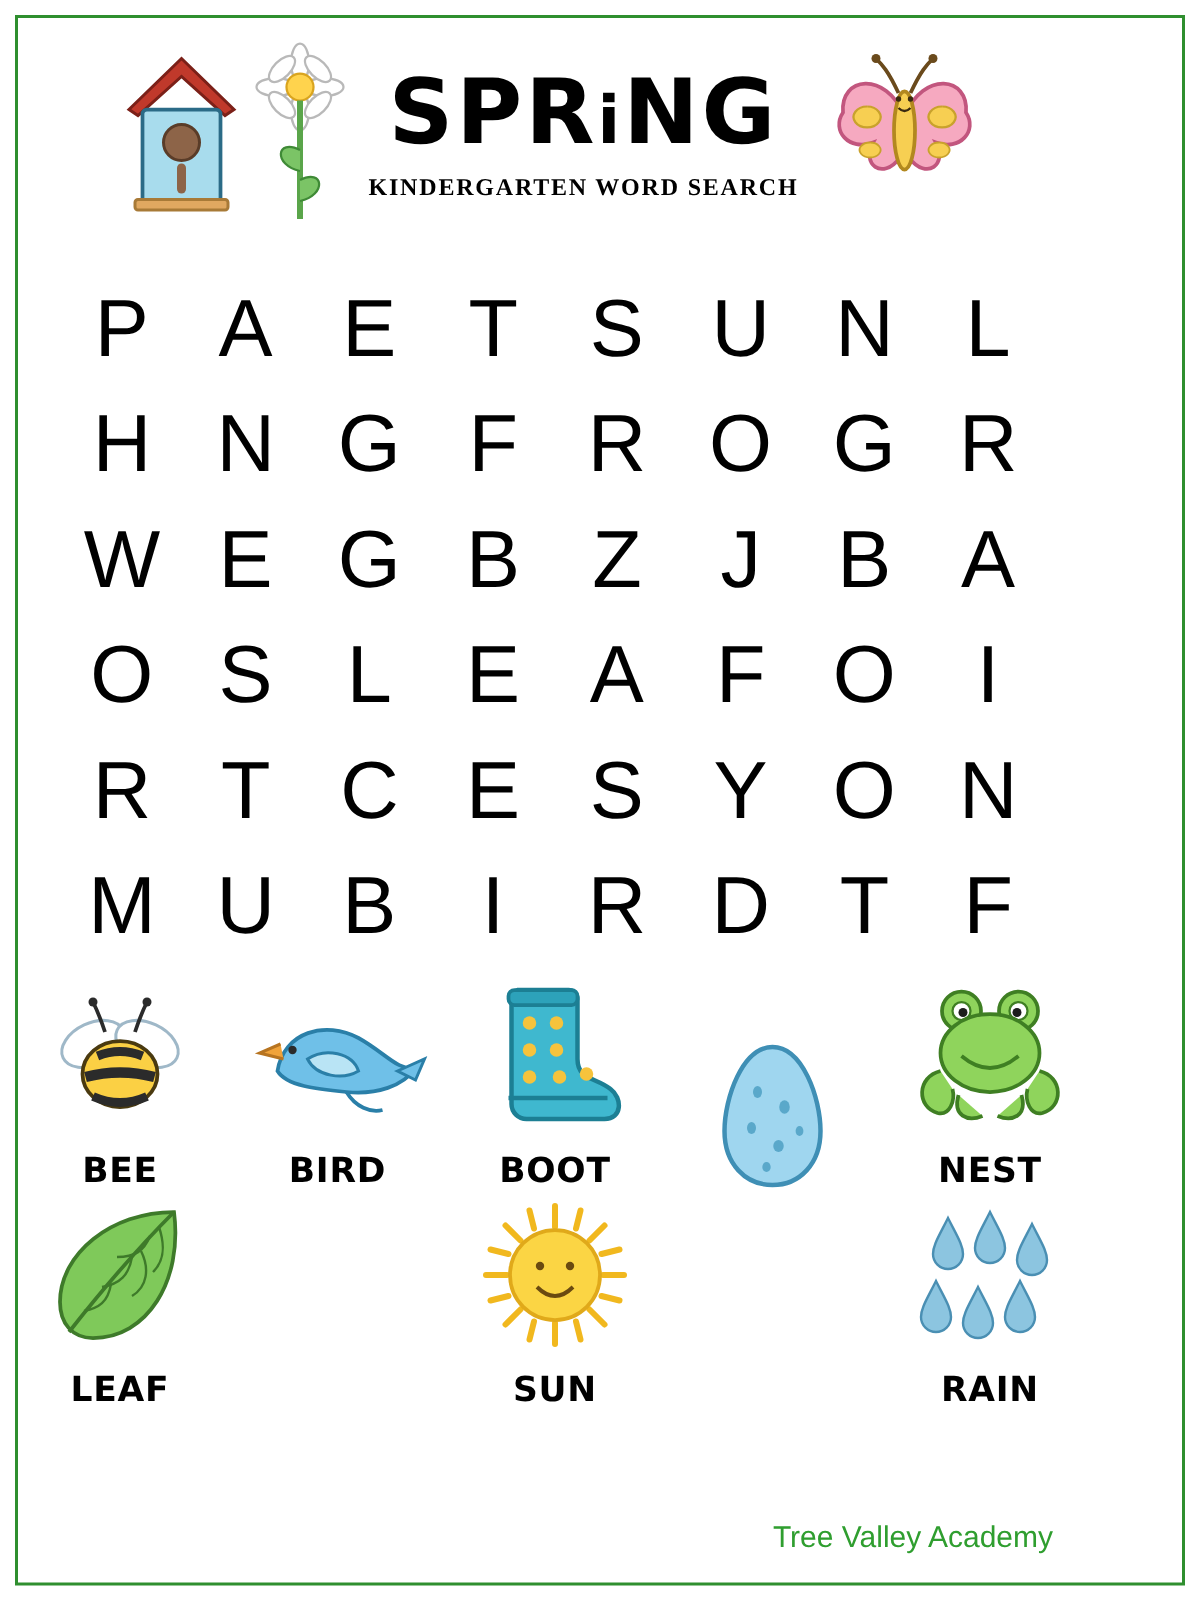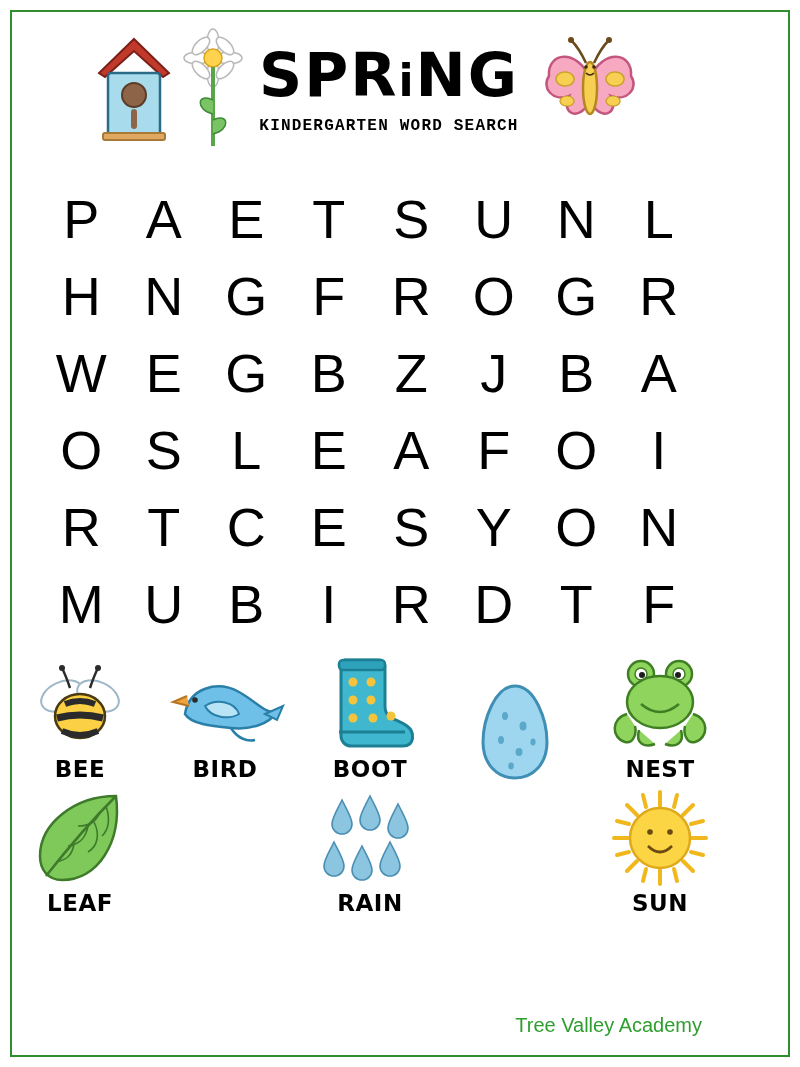--- a/index.html
+++ b/index.html
@@ -59,21 +59,21 @@
     letter-spacing: 2px;
     line-height: 1;
     color: #000;
     margin: 0;
   }
   .title .small-i {
     font-size: 44px;
     text-transform: lowercase;
   }
   .subtitle {
-    font-family: Liberation Mono, monospace;
+    font-family: Liberation Serif, serif;
     font-weight: bold;
     font-size: 16px;
     letter-spacing: 1.2px;
     color: #000;
     margin-top: 12px;
   }
 
   .art {
     display: block;
   }
@@ -120,21 +120,21 @@
     display: flex;
     align-items: flex-end;
     justify-content: center;
   }
   .word-label {
     font-family: "DejaVu Sans", sans-serif;
     font-weight: bold;
     font-size: 23px;
     letter-spacing: 0.5px;
     color: #000;
-    margin-top: 4px;
+    margin-top: 16px;
   }
 
   
   .footer {
     position: absolute;
     right: 38px;
     bottom: 30px;
     font-family: "Liberation Sans", sans-serif;
     font-size: 20px;
     color: #2f9e2f;
@@ -380,36 +380,20 @@
               <path d="M58 36 C56 48 50 54 38 56"></path>
               <path d="M44 54 C42 66 36 70 26 72"></path>
               <path d="M76 16 C80 28 80 38 72 46"></path>
               <path d="M64 32 C70 44 68 56 58 62"></path>
             </g>
           </svg>
         </div>
         <div class="word-label">LEAF</div>
       </div>
 
-
-      <div class="word-cell">
-        <div class="word-art">
-          <svg width="100" height="92" viewBox="0 0 100 92">
-            <g fill="#8cc5e0" stroke="#4a8fb3" stroke-width="1.6">
-              <path d="M22 6 C28 18 32 24 32 30 a10 10 0 0 1 -20 0 c0 -6 4 -12 10 -24 Z"></path>
-              <path d="M50 2 C56 14 60 20 60 26 a10 10 0 0 1 -20 0 c0 -6 4 -12 10 -24 Z"></path>
-              <path d="M78 10 C84 22 88 28 88 34 a10 10 0 0 1 -20 0 c0 -6 4 -12 10 -24 Z"></path>
-              <path d="M14 48 C20 60 24 66 24 72 a10 10 0 0 1 -20 0 c0 -6 4 -12 10 -24 Z"></path>
-              <path d="M42 52 C48 64 52 70 52 76 a10 10 0 0 1 -20 0 c0 -6 4 -12 10 -24 Z"></path>
-              <path d="M70 48 C76 60 80 66 80 72 a10 10 0 0 1 -20 0 c0 -6 4 -12 10 -24 Z"></path>
-            </g>
-          </svg>
-        </div>
-        <div class="word-label">RAIN</div>
-      </div>
 
       <div class="word-cell">
         <div class="word-art">
           <svg width="96" height="96" viewBox="0 0 96 96">
             <g stroke="#f1b81e" stroke-width="4" stroke-linecap="round">
               <line x1="48" y1="2" x2="48" y2="16"></line>
               <line x1="48" y1="80" x2="48" y2="94"></line>
               <line x1="2" y1="48" x2="16" y2="48"></line>
               <line x1="80" y1="48" x2="94" y2="48"></line>
               <line x1="15" y1="15" x2="25" y2="25"></line>
@@ -427,18 +411,34 @@
             </g>
             <circle cx="48" cy="48" r="30" fill="#fbd544" stroke="#e0a91a" stroke-width="2.5"></circle>
             <circle cx="38" cy="42" r="2.8" fill="#6a4a10"></circle>
             <circle cx="58" cy="42" r="2.8" fill="#6a4a10"></circle>
             <path d="M36 56 Q48 68 60 56" stroke="#6a4a10" stroke-width="2.6" fill="none"></path>
           </svg>
         </div>
         <div class="word-label">SUN</div>
       </div>
 
+      <div class="word-cell">
+        <div class="word-art">
+          <svg width="100" height="92" viewBox="0 0 100 92">
+            <g fill="#8cc5e0" stroke="#4a8fb3" stroke-width="1.6">
+              <path d="M22 6 C28 18 32 24 32 30 a10 10 0 0 1 -20 0 c0 -6 4 -12 10 -24 Z"></path>
+              <path d="M50 2 C56 14 60 20 60 26 a10 10 0 0 1 -20 0 c0 -6 4 -12 10 -24 Z"></path>
+              <path d="M78 10 C84 22 88 28 88 34 a10 10 0 0 1 -20 0 c0 -6 4 -12 10 -24 Z"></path>
+              <path d="M14 48 C20 60 24 66 24 72 a10 10 0 0 1 -20 0 c0 -6 4 -12 10 -24 Z"></path>
+              <path d="M42 52 C48 64 52 70 52 76 a10 10 0 0 1 -20 0 c0 -6 4 -12 10 -24 Z"></path>
+              <path d="M70 48 C76 60 80 66 80 72 a10 10 0 0 1 -20 0 c0 -6 4 -12 10 -24 Z"></path>
+            </g>
+          </svg>
+        </div>
+        <div class="word-label">RAIN</div>
+      </div>
+
 
     </div>
   </div>
 
   <div class="footer">Tree Valley Academy</div>
 </div>
 
 </body></html>

